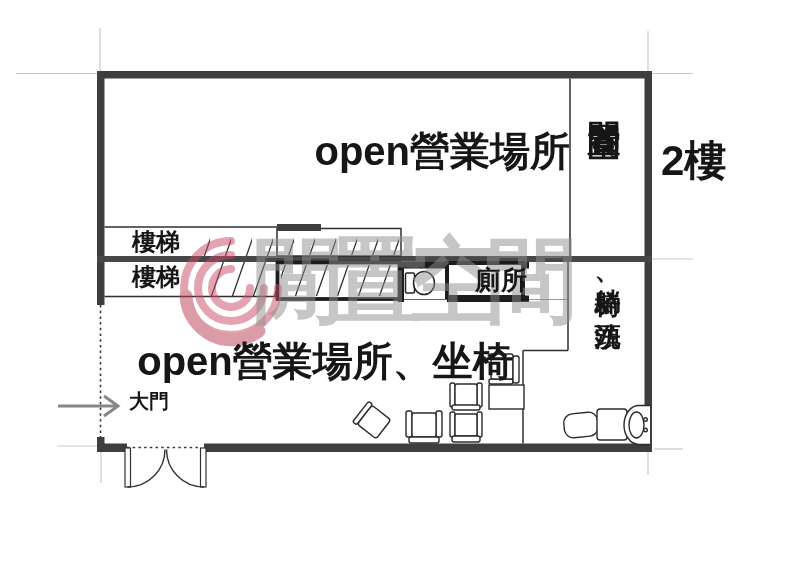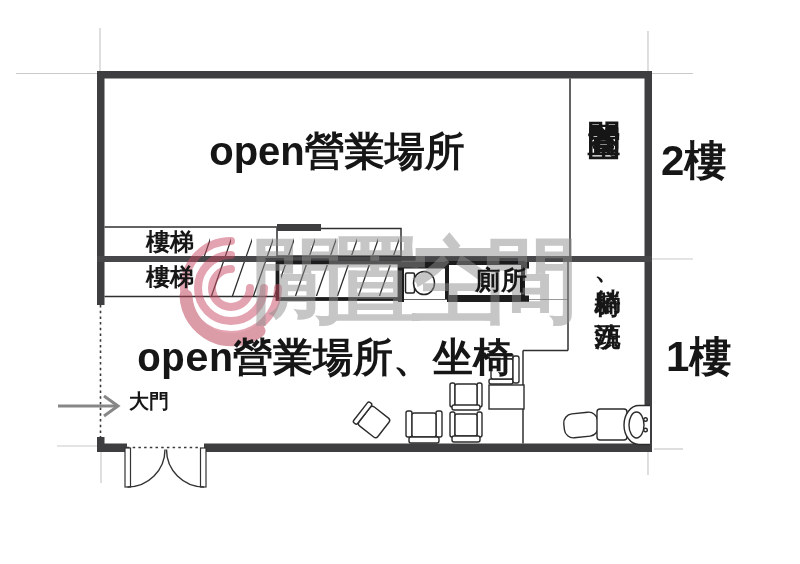--- a/index.html
+++ b/index.html
@@ -5,21 +5,21 @@
   html,body{margin:0;padding:0;background:#fff;}
   #stage{
     position:relative;width:800px;height:564px;background:#ffffff;
     font-family:"Liberation Sans","DejaVu Sans",sans-serif;
     overflow:hidden;
   }
   #plan-svg{position:absolute;left:0;top:0;z-index:2;}
   .lbl{position:absolute;color:#161616;line-height:1;white-space:nowrap;z-index:10;}
   .lbl-main{font-size:40px;font-weight:600;letter-spacing:0px;}
   .lbl-floor{font-size:42px;font-weight:700;}
-  .lbl-stairs{font-size:24px;font-weight:700;margin-left:14px;}
+  .lbl-stairs{font-size:24px;font-weight:700;}
   .lbl-toilet{font-size:26px;font-weight:700;}
   .lbl-door{font-size:20px;font-weight:700;}
   .v-label{
     writing-mode:vertical-rl;text-orientation:upright;
     font-weight:700;line-height:1;z-index:10;position:absolute;color:#161616;
   }
   #idle-space-label{font-size:33px;letter-spacing:2px;}
   #salon-area-label{font-size:26px;letter-spacing:3px;}
   #watermark-text{
     position:absolute;left:252px;top:234px;z-index:5;
@@ -163,25 +163,24 @@
         <path d="M650,405.5 L639,405.5 A15,19.5 0 0 0 639,444.5 L650,444.5"></path>
         <ellipse cx="636.5" cy="425" rx="7.5" ry="13"></ellipse>
         <circle cx="645.5" cy="419.5" r="1.8"></circle>
         <circle cx="645.5" cy="430" r="1.8"></circle>
       </g>
     </g>
   </svg>
 
   <div id="watermark-text">閒置空間</div>
 
-  <div class="lbl lbl-main" style="left:104px;top:131px;width:466px;text-align:center;">open營業場所</div>
+  <div class="lbl lbl-main" style="left:104px;top:131px;width:466px;text-align:right;">open營業場所</div>
   <div class="v-label" id="idle-space-label" style="left:588px;top:95px;height:150px;">閒置空間</div>
   <div class="lbl lbl-floor" style="left:661px;top:140px;">2樓</div>
   <div class="lbl lbl-stairs" style="left:132px;top:230px;">樓梯</div>
 
   <div class="lbl lbl-stairs" style="left:132px;top:265px;">樓梯</div>
   <div class="lbl lbl-toilet" style="left:451px;top:267px;width:76px;text-align:right;">廁所</div>
-  <div class="lbl lbl-main" style="left:120px;top:341px;width:410px;text-align:center;font-family:Liberation Mono, monospace;">open營業場所、坐椅</div>
+  <div class="lbl lbl-main" style="left:120px;top:341px;width:410px;text-align:center;">open營業場所、坐椅</div>
   <div class="v-label" id="salon-area-label" style="left:595px;top:268px;height:150px;">躺椅、洗頭</div>
   <div class="lbl lbl-door" style="left:129px;top:391px;">大門</div>
-  <div class="lbl lbl-floor" style="left:666px;top:336px;">1樓</div>
 
 </div>
 
 </body></html>

